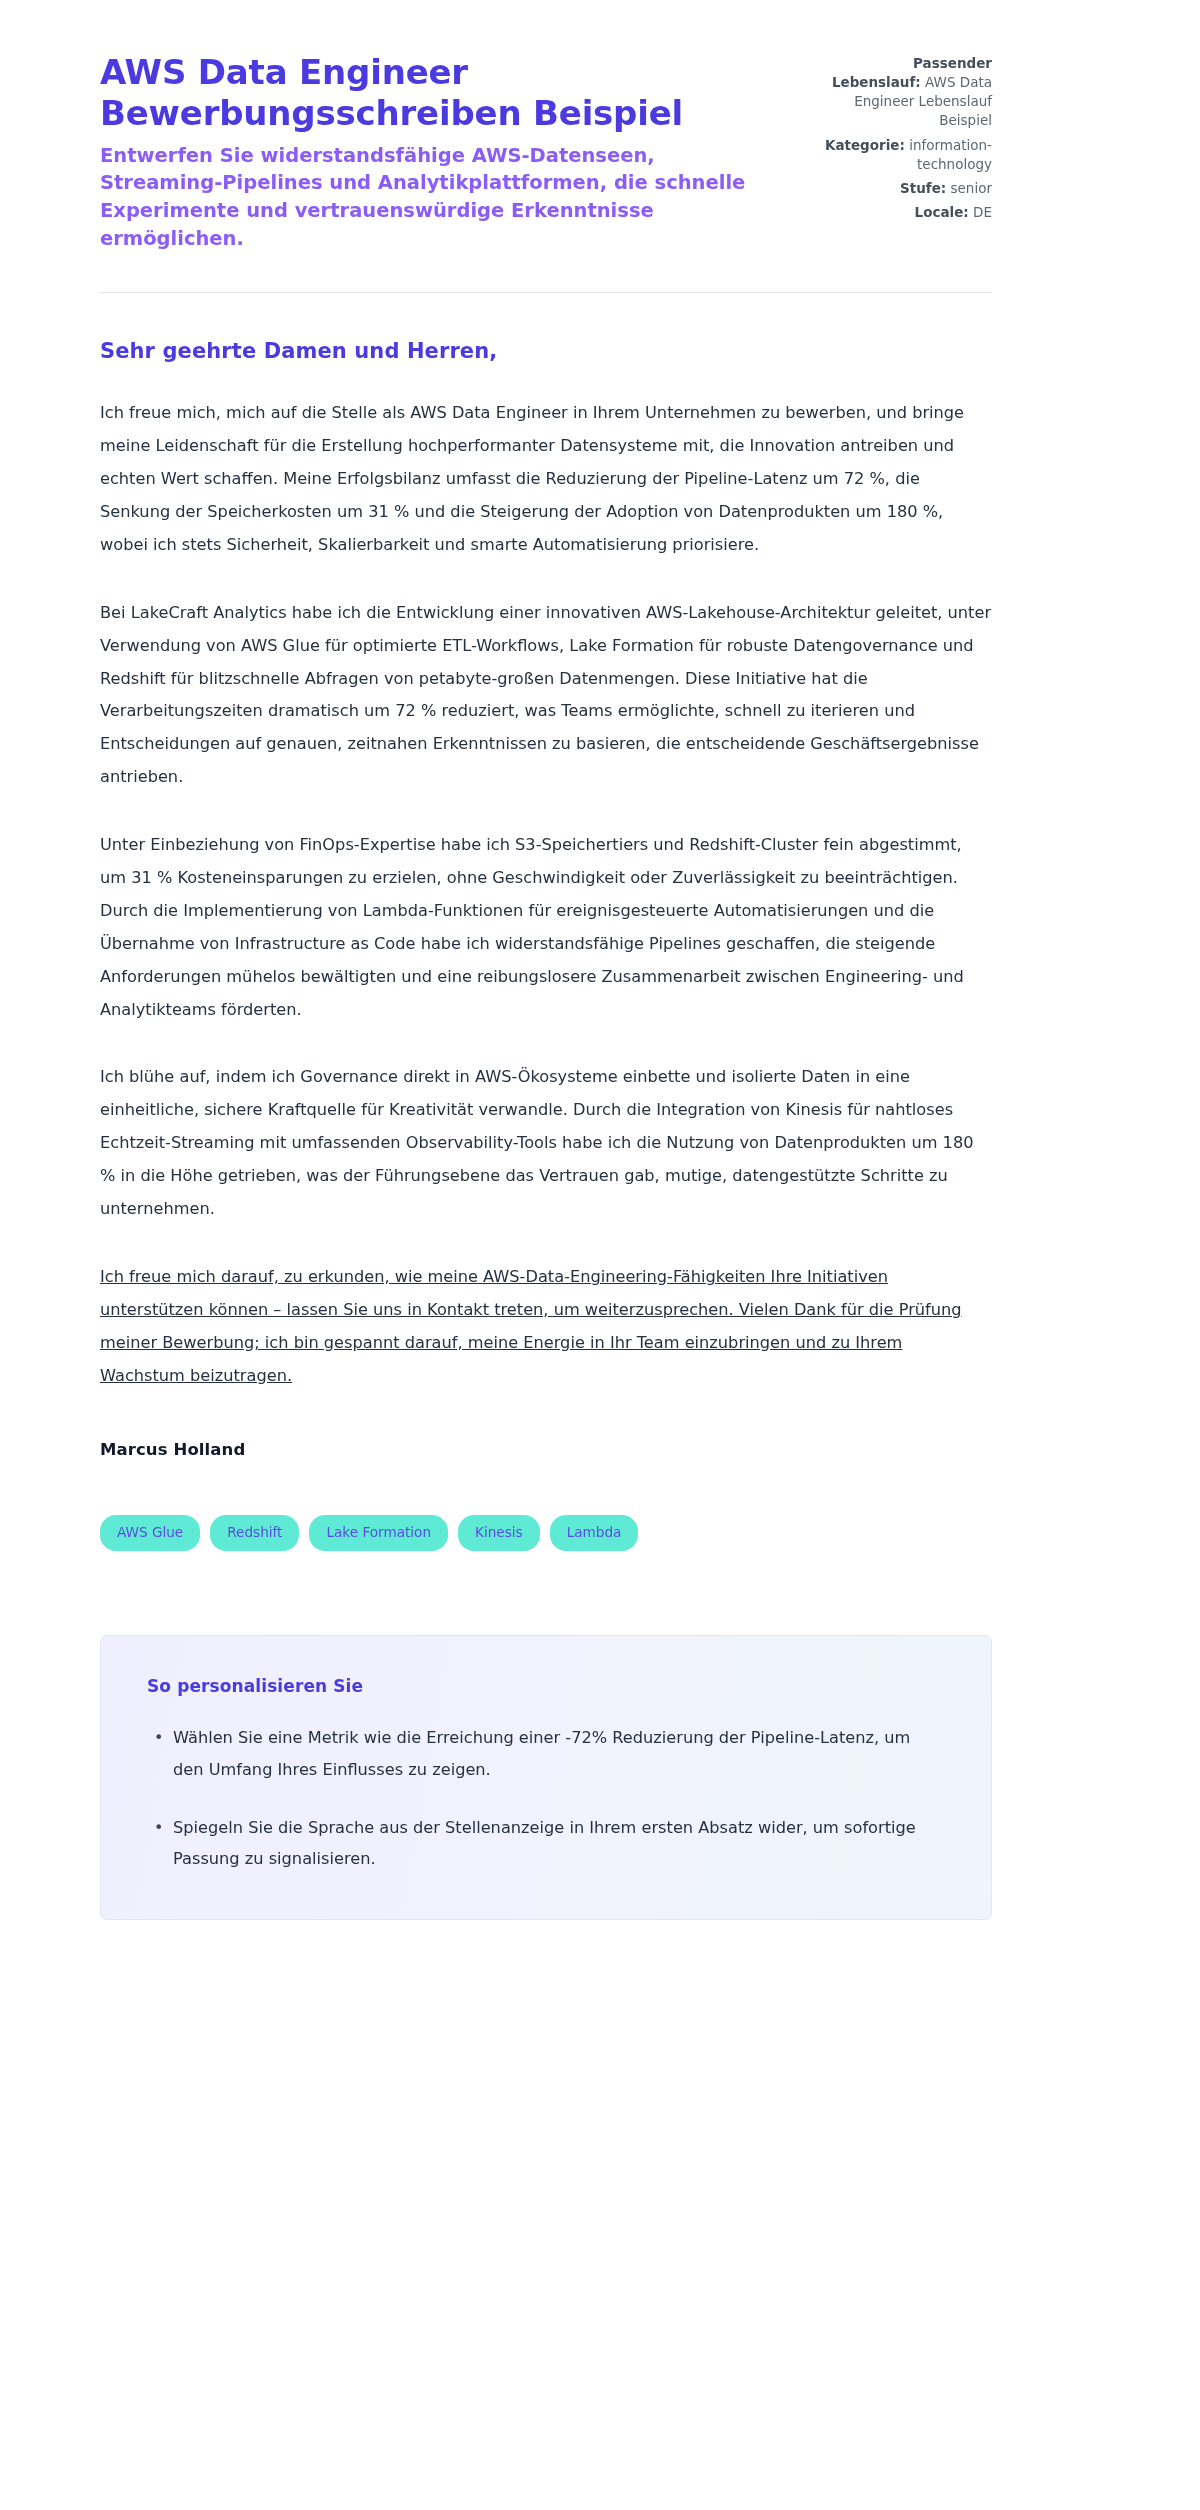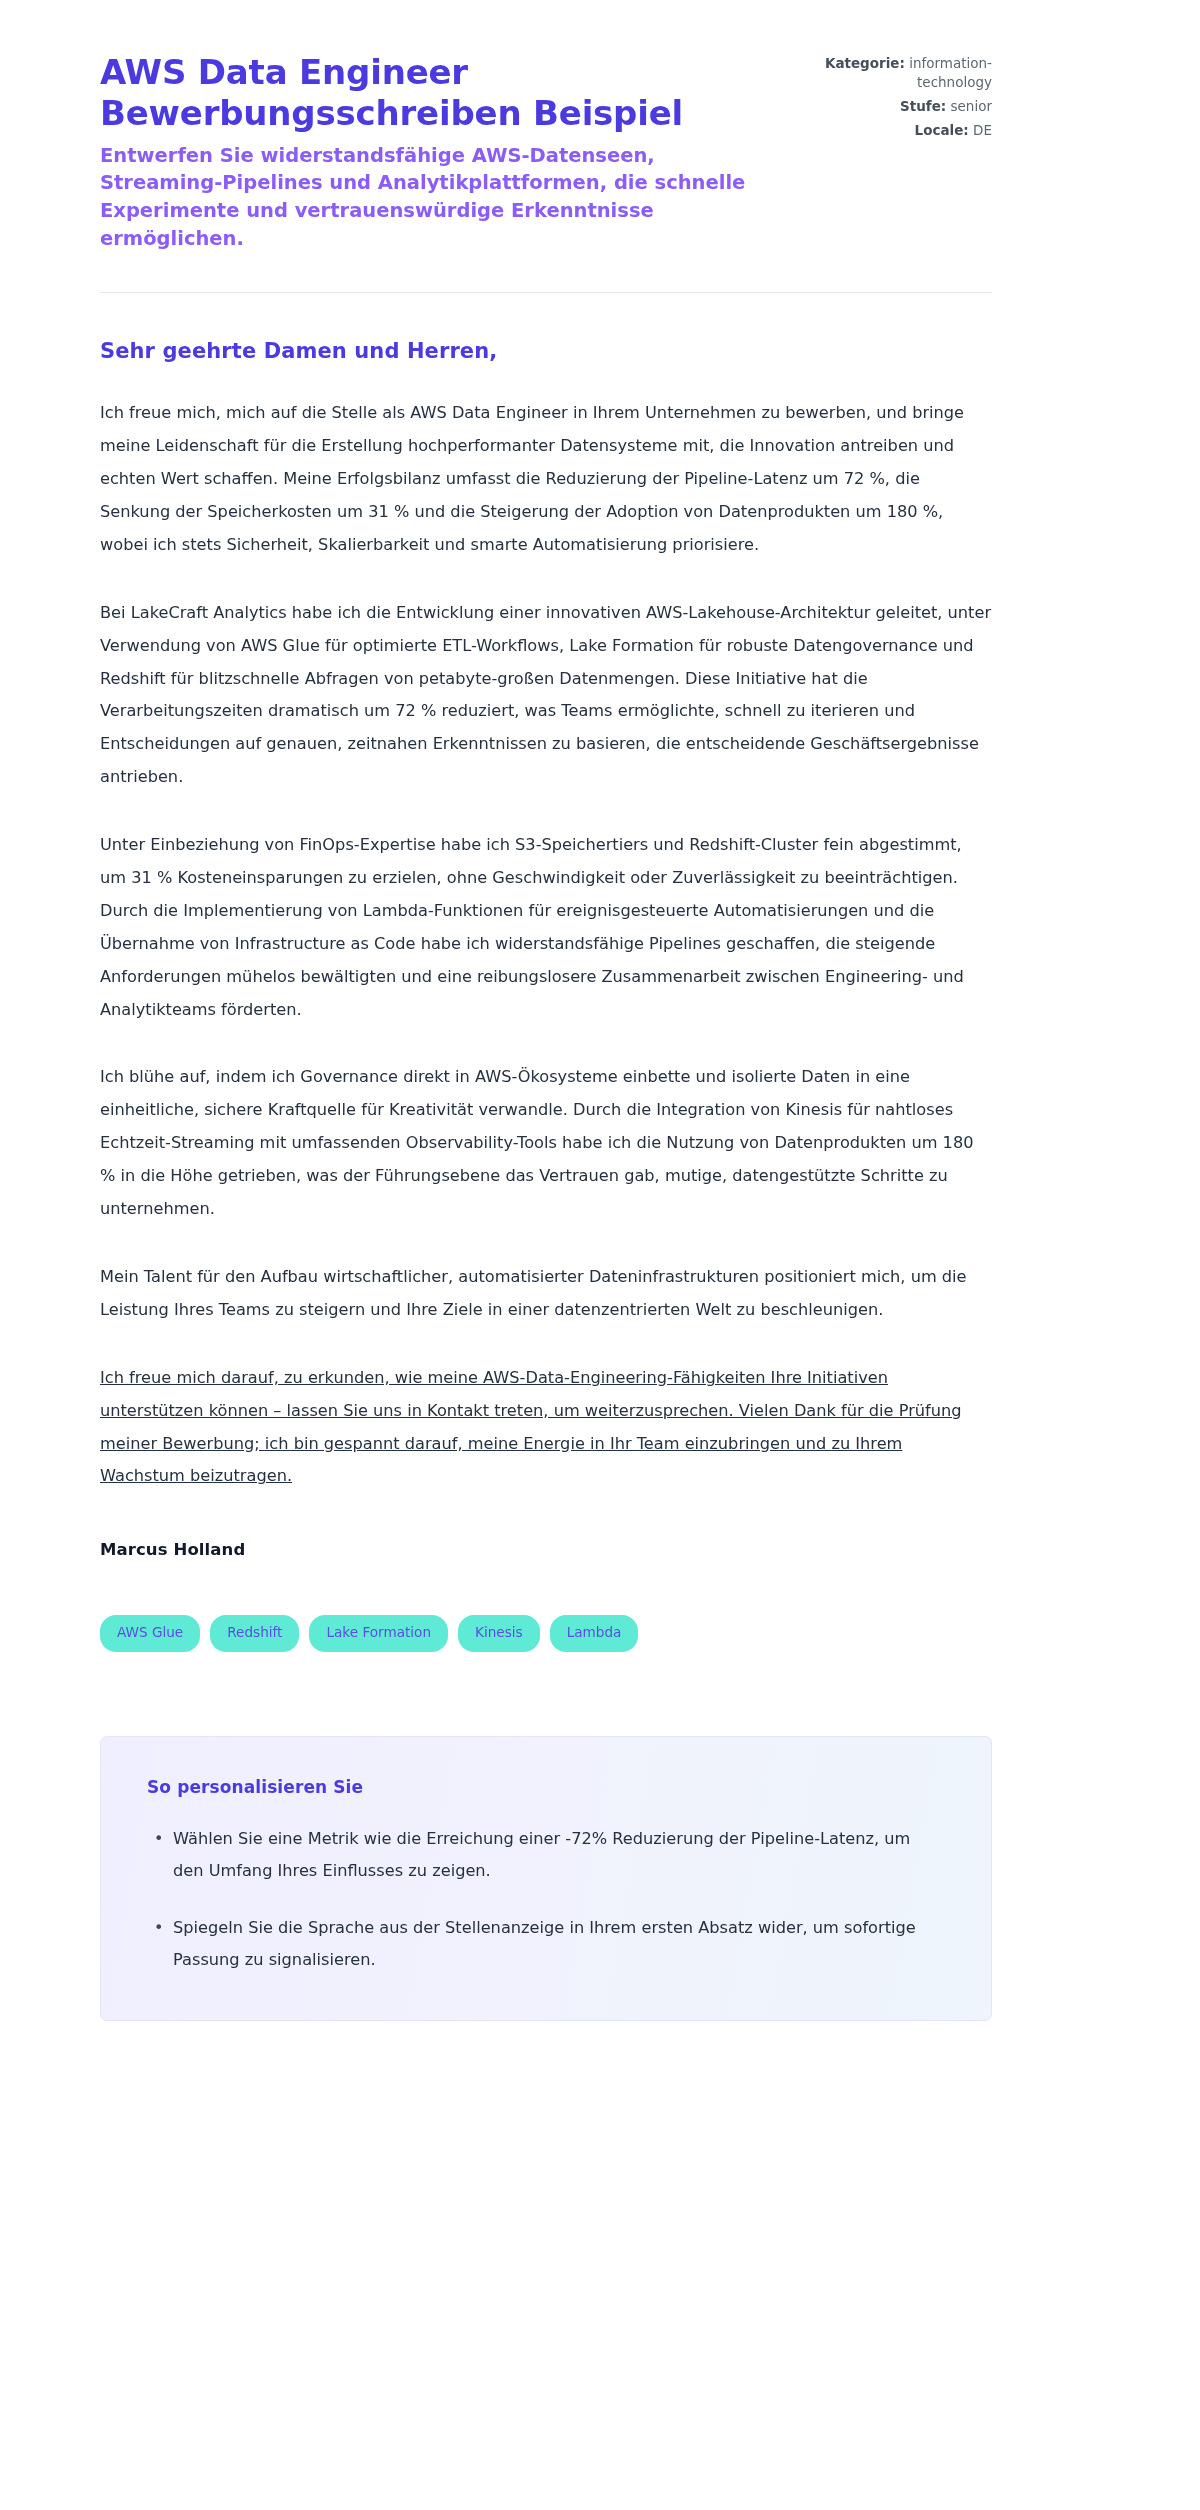--- a/index.html
+++ b/index.html
@@ -185,20 +185,24 @@
 <div class="page">
 
   <div class="header">
     <div class="header-left">
       <h1 class="doc-title">AWS Data Engineer Bewerbungsschreiben Beispiel</h1>
       <p class="doc-subtitle">Entwerfen Sie widerstandsfähige AWS-Datenseen, Streaming-Pipelines und Analytikplattformen, die schnelle Experimente und vertrauenswürdige Erkenntnisse ermöglichen.</p>
     </div>
 
     <div class="header-meta">
       <div class="meta-row">
+        <span class="meta-label">Passender Lebenslauf:</span>
+        <span class="meta-value">AWS Data Engineer Lebenslauf Beispiel</span>
+      </div>
+      <div class="meta-row">
         <span class="meta-label">Kategorie:</span>
         <span class="meta-value">information-technology</span>
       </div>
       <div class="meta-row">
         <span class="meta-label">Stufe:</span>
         <span class="meta-value">senior</span>
       </div>
       <div class="meta-row">
         <span class="meta-label">Locale:</span>
         <span class="meta-value">DE</span>
@@ -208,21 +212,20 @@
 
   <hr class="divider">
 
   <div class="letter">
     <p class="salutation">Sehr geehrte Damen und Herren,</p>
     <div id="paragraph-host">
         <p class="para">Ich freue mich, mich auf die Stelle als AWS Data Engineer in Ihrem Unternehmen zu bewerben, und bringe meine Leidenschaft für die Erstellung hochperformanter Datensysteme mit, die Innovation antreiben und echten Wert schaffen. Meine Erfolgsbilanz umfasst die Reduzierung der Pipeline-Latenz um 72 %, die Senkung der Speicherkosten um 31 % und die Steigerung der Adoption von Datenprodukten um 180 %, wobei ich stets Sicherheit, Skalierbarkeit und smarte Automatisierung priorisiere.</p>
         <p class="para">Bei LakeCraft Analytics habe ich die Entwicklung einer innovativen AWS-Lakehouse-Architektur geleitet, unter Verwendung von AWS Glue für optimierte ETL-Workflows, Lake Formation für robuste Datengovernance und Redshift für blitzschnelle Abfragen von petabyte-großen Datenmengen. Diese Initiative hat die Verarbeitungszeiten dramatisch um 72 % reduziert, was Teams ermöglichte, schnell zu iterieren und Entscheidungen auf genauen, zeitnahen Erkenntnissen zu basieren, die entscheidende Geschäftsergebnisse antrieben.</p>
         <p class="para">Unter Einbeziehung von FinOps-Expertise habe ich S3-Speichertiers und Redshift-Cluster fein abgestimmt, um 31 % Kosteneinsparungen zu erzielen, ohne Geschwindigkeit oder Zuverlässigkeit zu beeinträchtigen. Durch die Implementierung von Lambda-Funktionen für ereignisgesteuerte Automatisierungen und die Übernahme von Infrastructure as Code habe ich widerstandsfähige Pipelines geschaffen, die steigende Anforderungen mühelos bewältigten und eine reibungslosere Zusammenarbeit zwischen Engineering- und Analytikteams förderten.</p>
         <p class="para">Ich blühe auf, indem ich Governance direkt in AWS-Ökosysteme einbette und isolierte Daten in eine einheitliche, sichere Kraftquelle für Kreativität verwandle. Durch die Integration von Kinesis für nahtloses Echtzeit-Streaming mit umfassenden Observability-Tools habe ich die Nutzung von Datenprodukten um 180 % in die Höhe getrieben, was der Führungsebene das Vertrauen gab, mutige, datengestützte Schritte zu unternehmen.</p>
-        <p class="para">Mein Talent für den Aufbau wirtschaftlicher, automatisierter Dateninfrastrukturen positioniert mich, um die Leistung Ihres Teams zu steigern und Ihre Ziele in einer datenzentrierten Welt zu beschleunigen.</p>
         <p class="para">Ich freue mich darauf, zu erkunden, wie meine AWS-Data-Engineering-Fähigkeiten Ihre Initiativen unterstützen können – lassen Sie uns in Kontakt treten, um weiterzusprechen. Vielen Dank für die Prüfung meiner Bewerbung; ich bin gespannt darauf, meine Energie in Ihr Team einzubringen und zu Ihrem Wachstum beizutragen.</p>
       </div>
   </div>
 
   <div class="signature">
     <p class="sign-name">Marcus Holland</p>
   </div>
 
   <div class="tags" id="tag-host">
       <span class="tag">AWS Glue</span>

